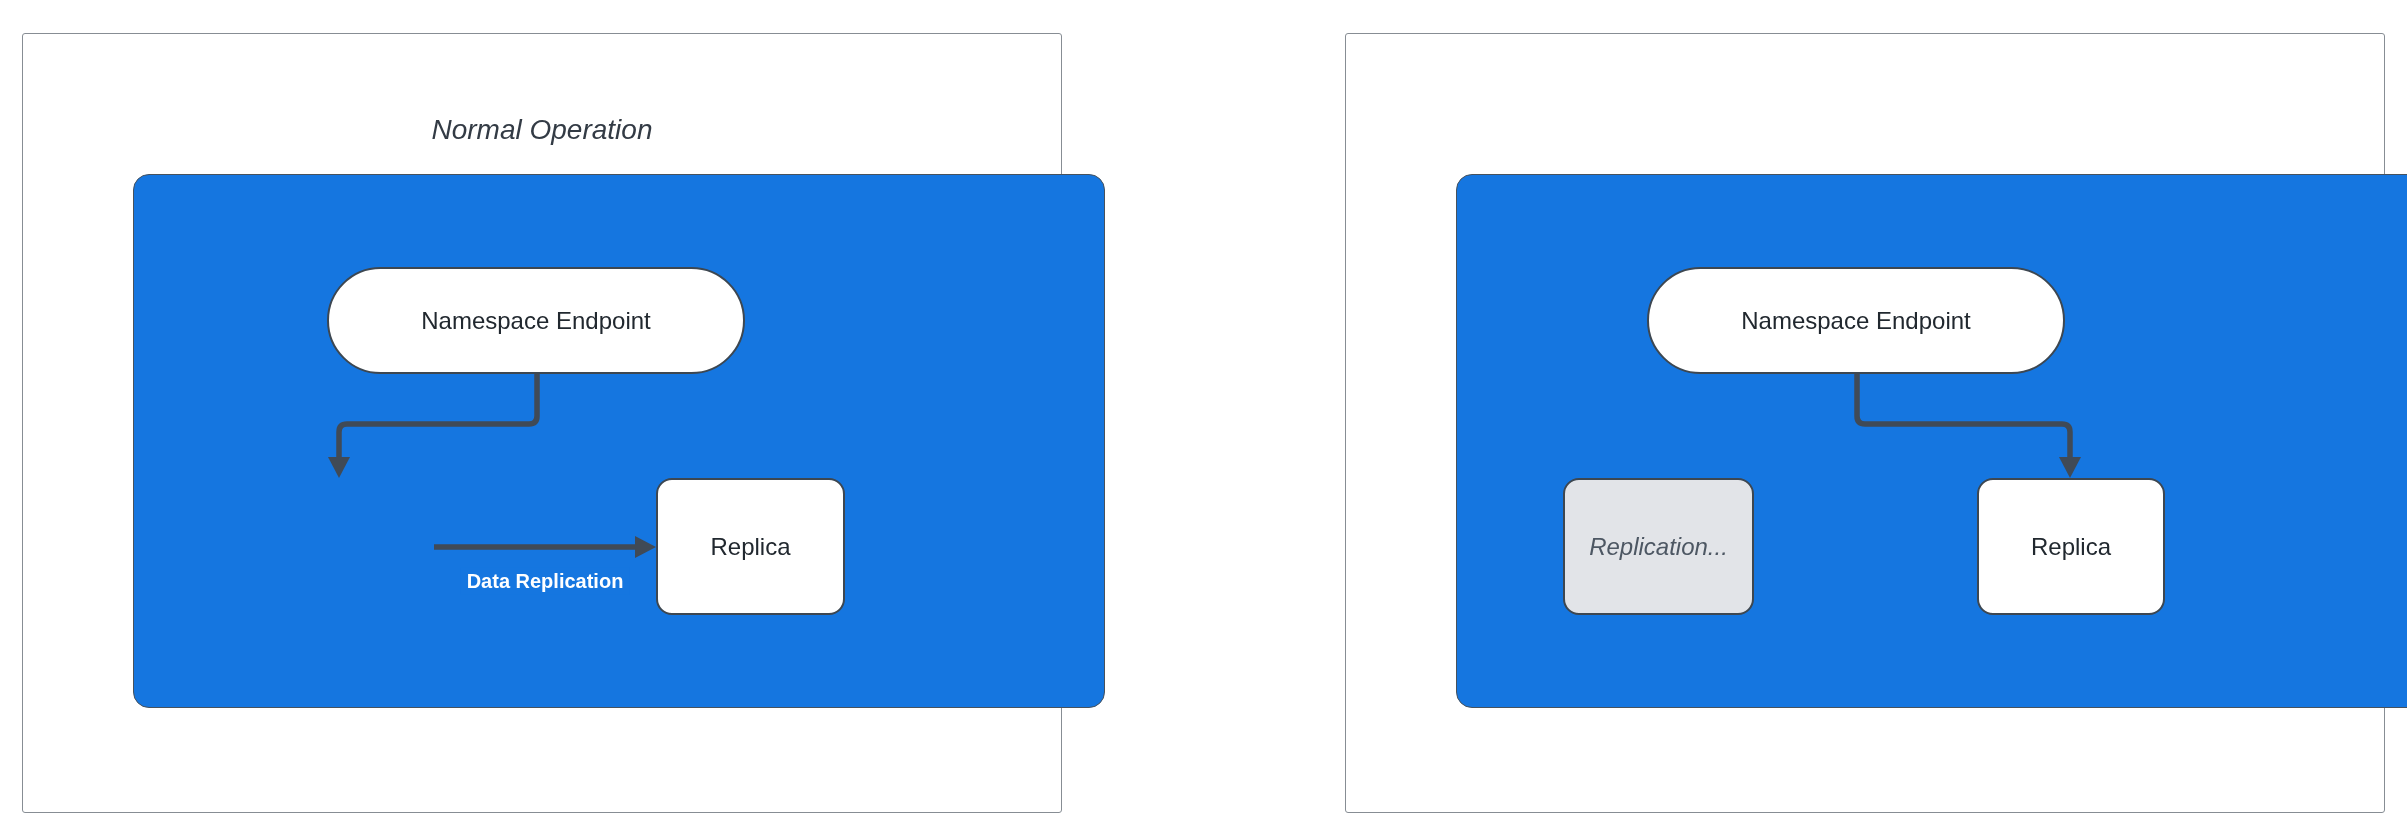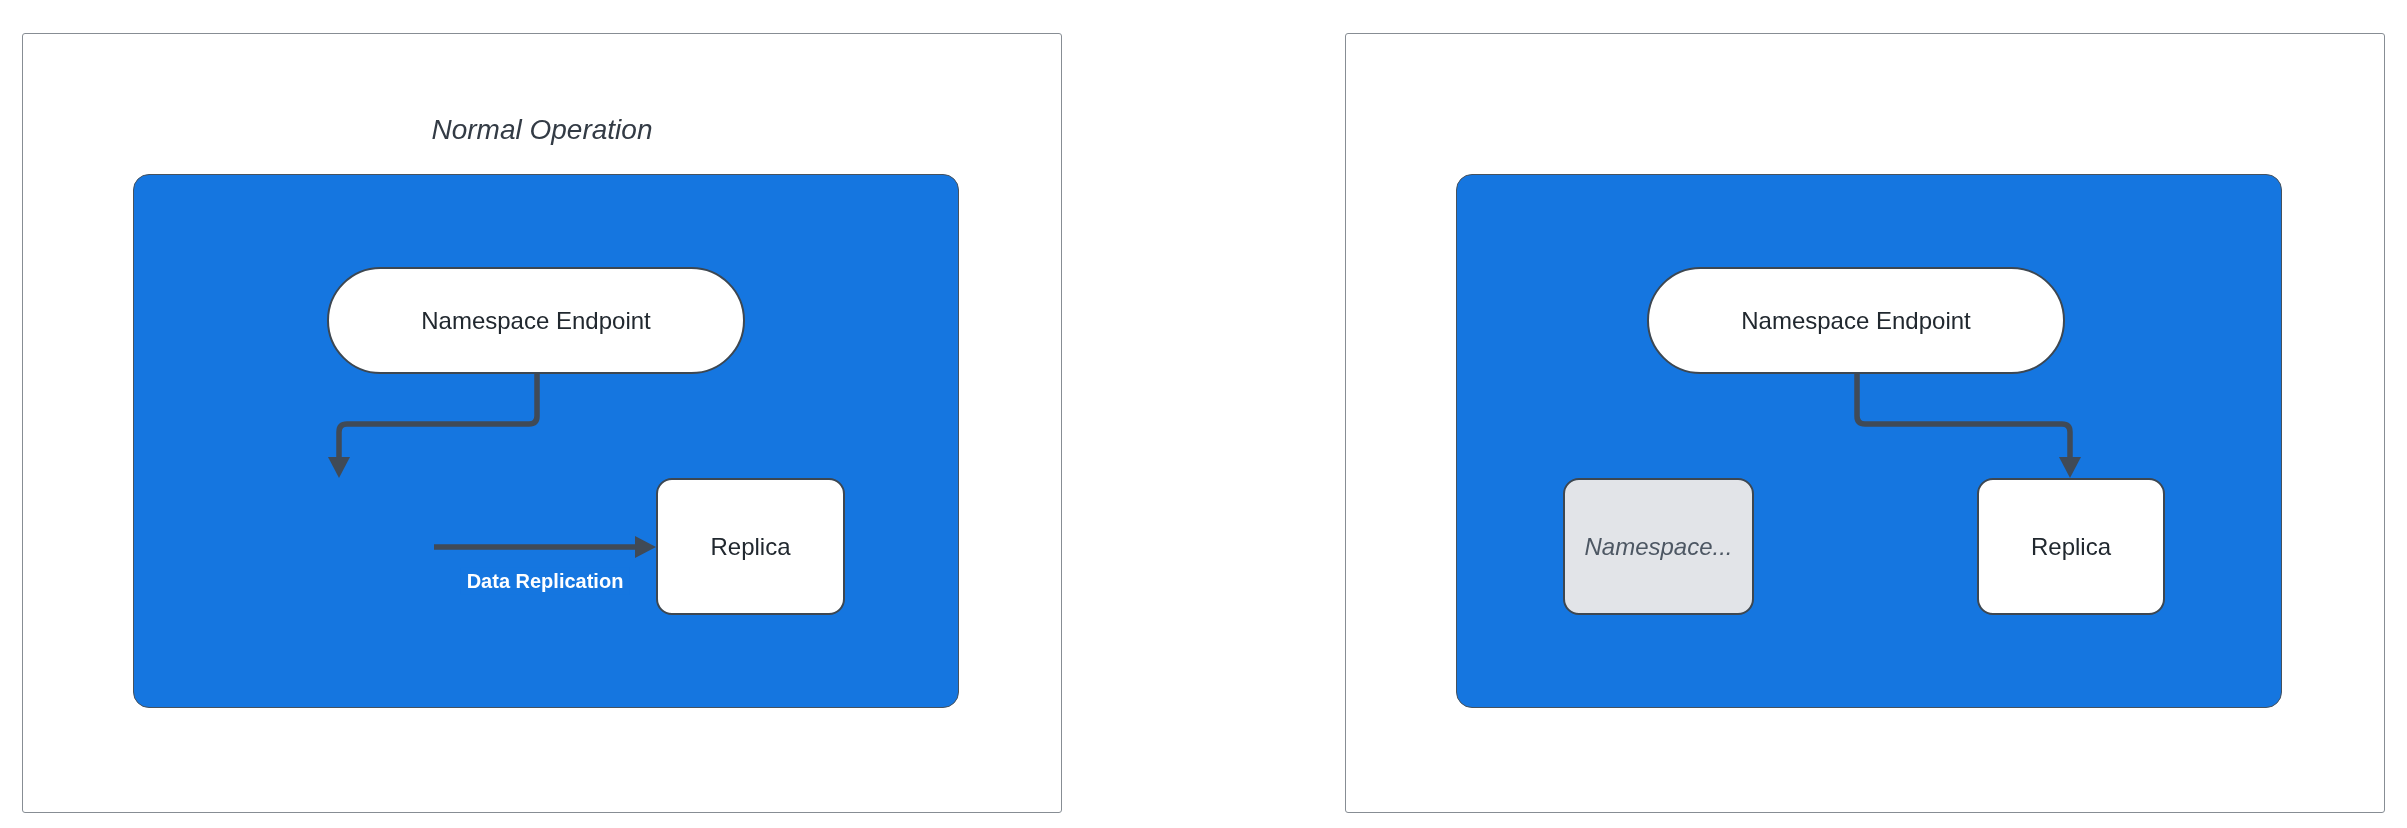--- a/index.html
+++ b/index.html
@@ -34,21 +34,21 @@
     width: 100%;
     text-align: center;
     font-size: 28px;
     font-style: italic;
     color: var(--title-text, #333b45);
   }
   .cluster {
     position: absolute;
     left: 110px;
     top: 140px;
-    width: 826px;
+    width: 972px;
     height: 534px;
     background: var(--cluster-fill, #1576e0);
     border: 1px solid var(--cluster-border, #47525d);
     border-radius: 16px;
     box-sizing: border-box;
   }
   .node {
     position: absolute;
     display: flex;
     align-items: center;
@@ -138,18 +138,18 @@
   </div>
 
 
   <div class="panel right">
     <div class="cluster">
       <svg class="edge-svg" viewBox="0 0 820 534">
         <path d="M 400 196 L 400 241 Q 400 249 408 249 L 605 249 Q 613 249 613 257 L 613 284"></path>
         <polygon points="613,303 602,282 624,282"></polygon>
       </svg>
       <div class="node stadium" style="left:190px; top:92px; width:418px; height:107px;">Namespace Endpoint</div>
-      <div class="node recovering" style="left:106px; top:303px; width:191px; height:137px;">Namespace...</div>
+      <div class="node recovering" style="left:106px; top:303px; width:191px; height:137px;">Replication...</div>
       <div class="node" style="left:520px; top:303px; width:188px; height:137px;">Replica</div>
     </div>
   </div>
 
 </div>
 
 </body></html>

